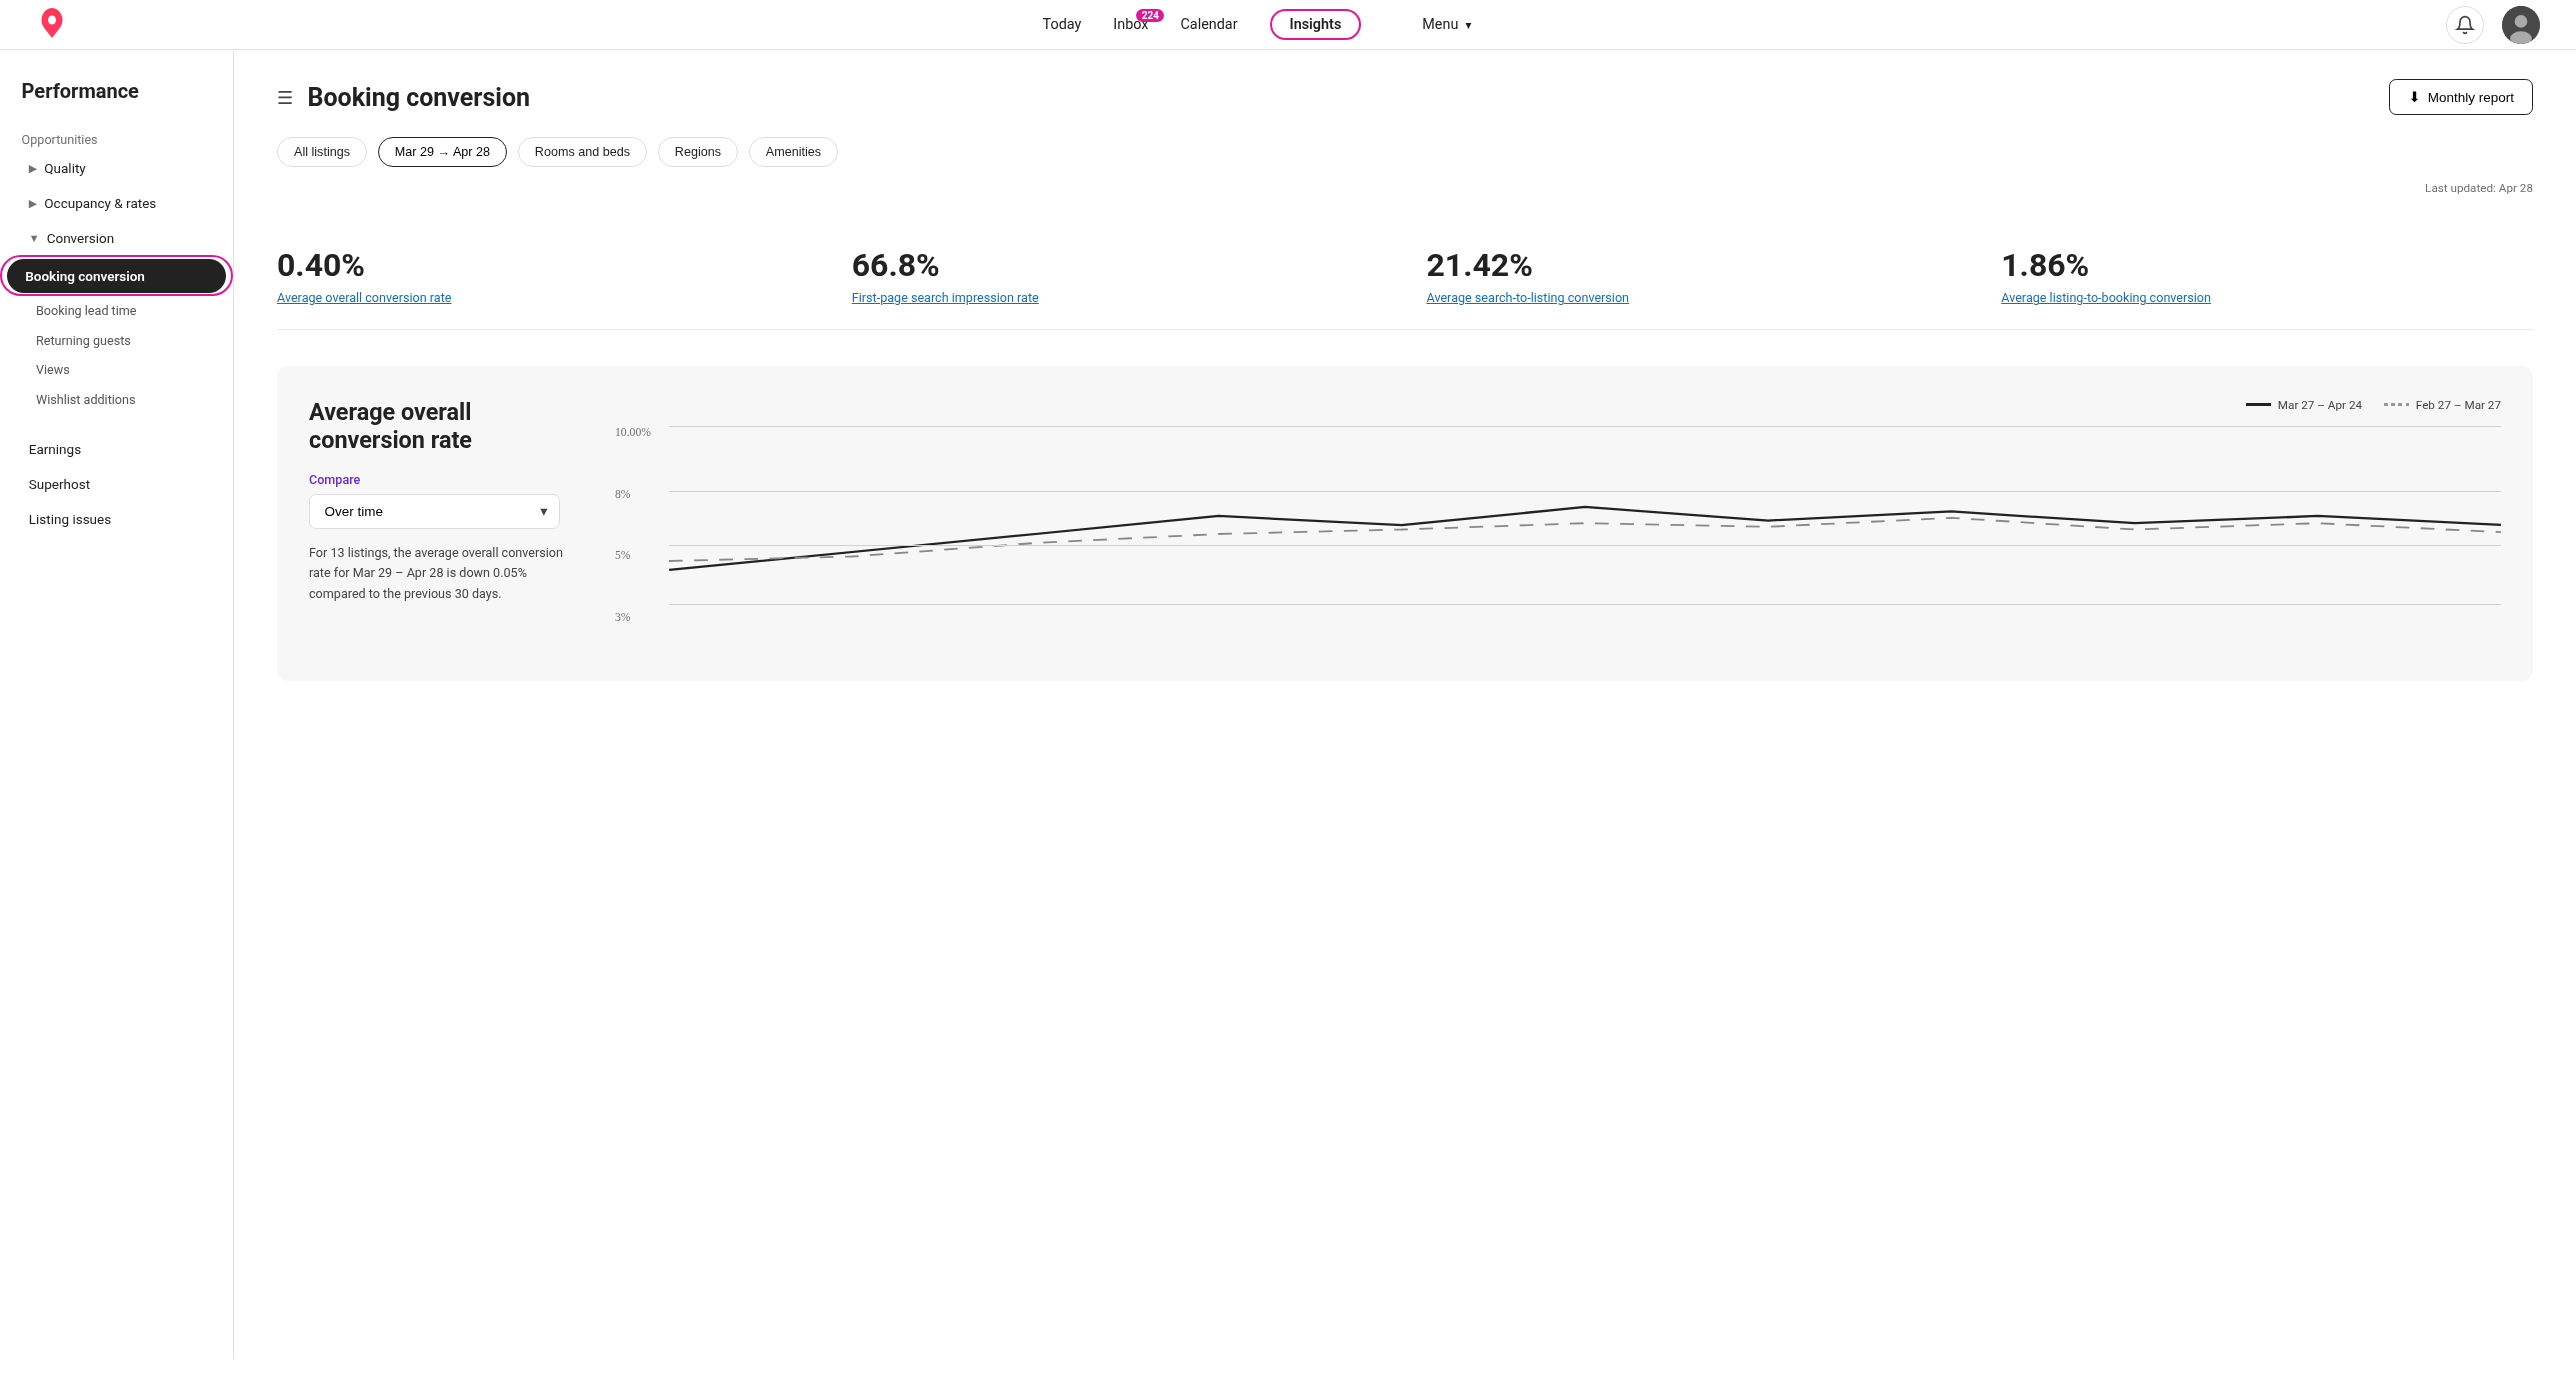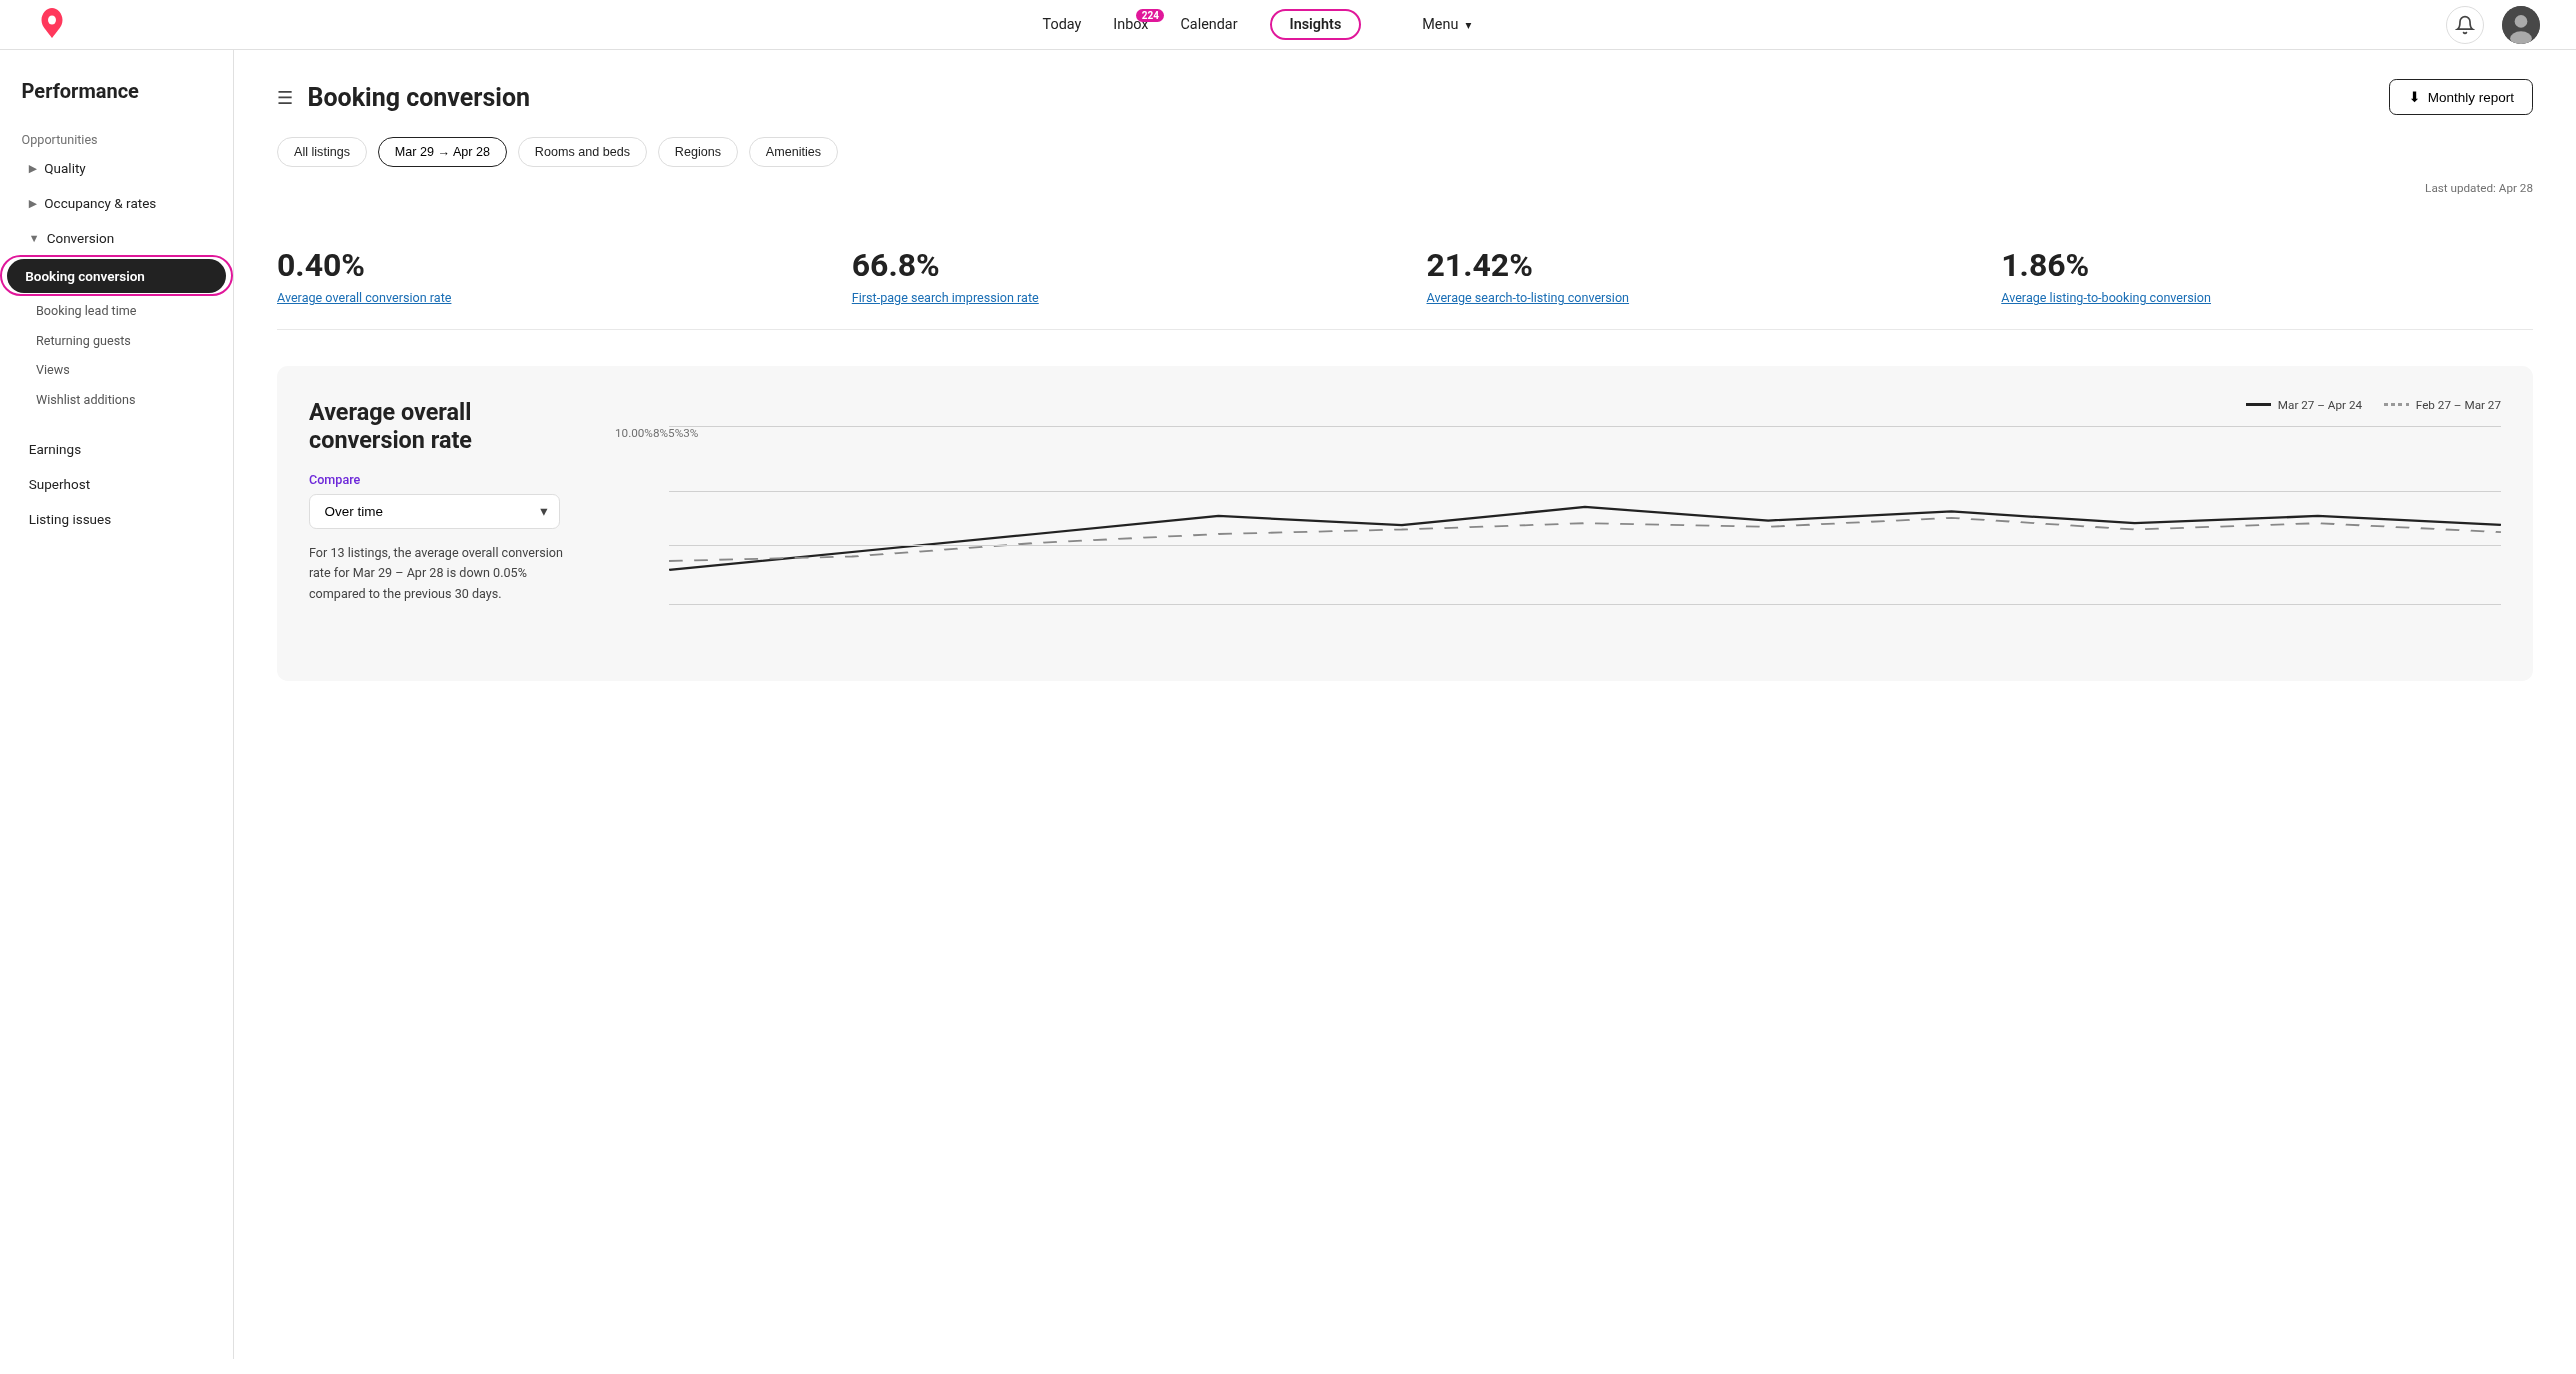--- a/index.html
+++ b/index.html
@@ -287,21 +287,21 @@
               <span>Mar 27 – Apr 24</span>
             </div>
             <div class="legend-item">
               <div class="legend-dashed"></div>
               <span>Feb 27 – Mar 27</span>
             </div>
           </div>
 
           <div style="position:relative; height: 198px;">
 
-            <div style="position:absolute; left:0; top:0; bottom:0; width:50px; display:flex; justify-content:space-between; font-size:11.7px; color:#717171;">
+            <div style="position:absolute; left:0; top:0; bottom:0; width:50px; display:flex; flex-direction:column; justify-content:space-between; font-size:11.7px; color:#717171;font-family:Liberation Serif, serif;">
               <span>10.00%</span>
               <span>8%</span>
               <span>5%</span>
               <span>3%</span>
             </div>
 
             <div style="position:absolute; left:54px; right:0; top:0; bottom:0;">
               
               <div style="position:absolute; top:0; left:0; right:0; height:0.9px; background:#d0d0d0;"></div>
               <div style="position:absolute; top:33%; left:0; right:0; height:0.9px; background:#d0d0d0;"></div>

